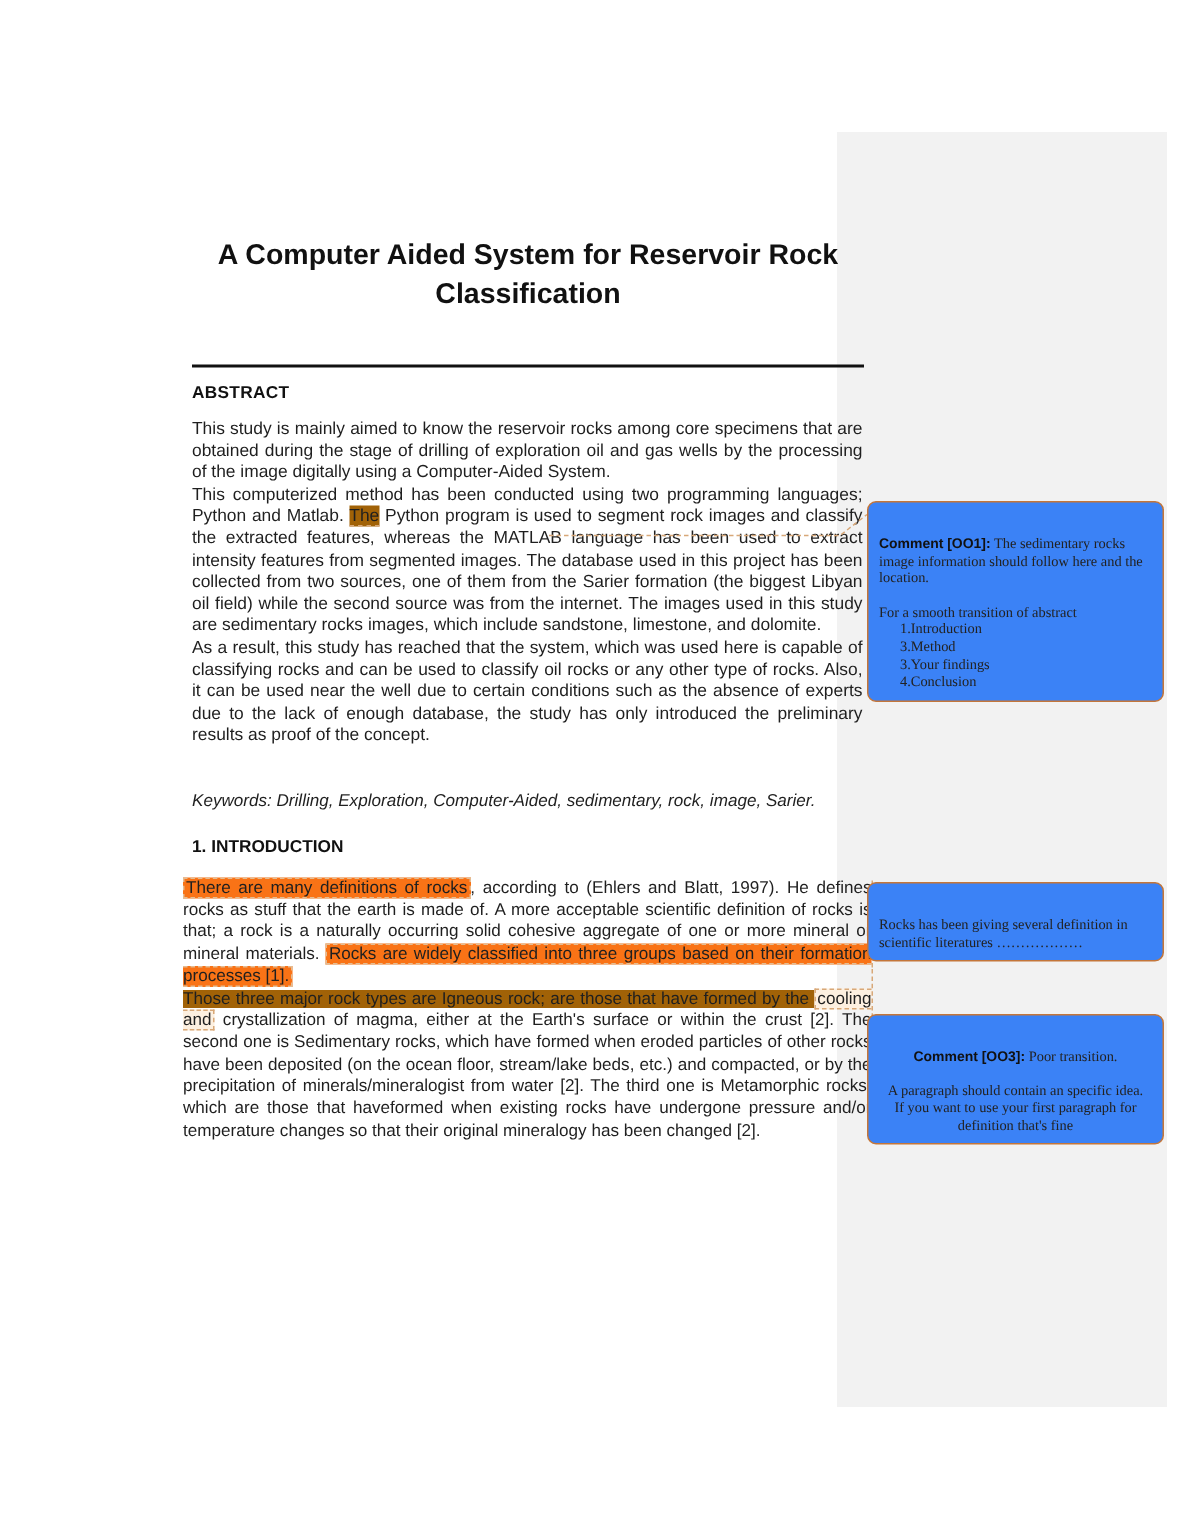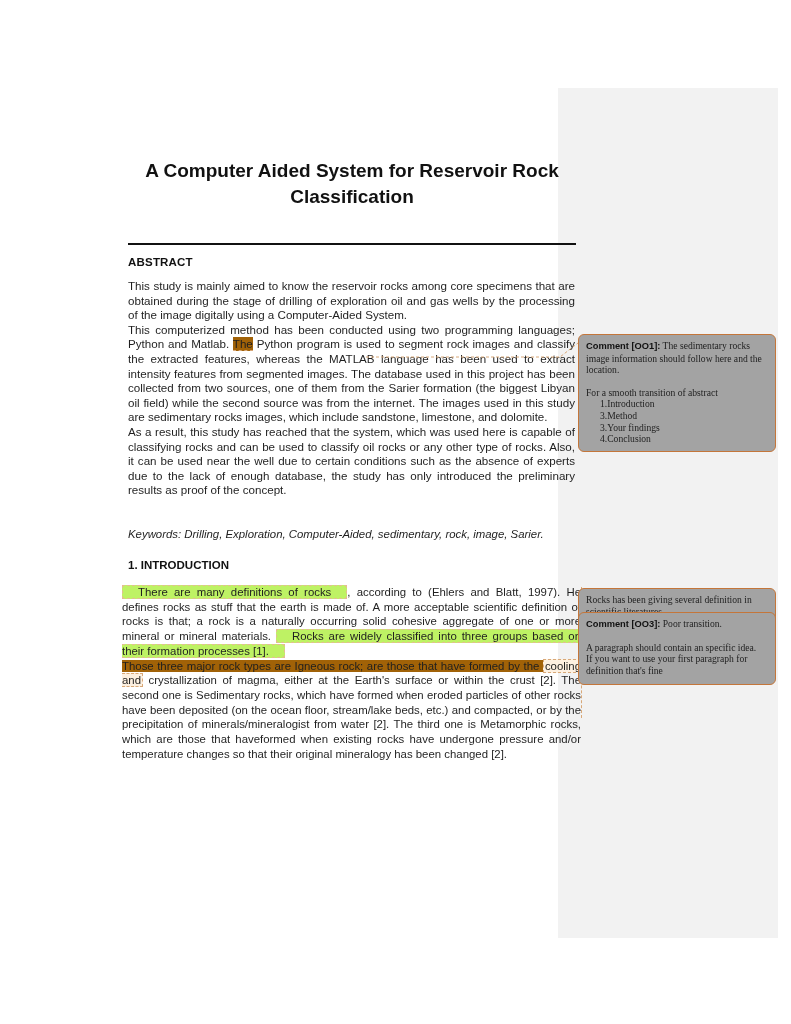--- a/index.html
+++ b/index.html
@@ -30,27 +30,27 @@
     font-size:11.4px;font-style:italic;color:#1f1f1f;
   }
   .h-intro{
     position:absolute;left:128px;top:559px;font-size:11.5px;font-weight:bold;color:#111;
   }
   .intro{
     position:absolute;left:122px;top:585px;width:459px;
     font-size:11.4px;line-height:14.7px;text-align:justify;color:#1f1f1f;
   }
   .intro p{margin:0;}
-  .hl{background:#bef264;border:1px dashed #e4bc92;border-width:1px;padding:0 15px;}
+  .hl{background:#f97316;border:1px dashed #e4bc92;border-width:1px;padding:0 1px;}
   .hl-plain{background:#a16207;}
   .anchor-box{background:#fdf0e0;border:1px dashed #d8a878;padding:0 1px;}
   .comment{
     position:absolute;left:578px;width:198px;box-sizing:border-box;
-    background:#a3a3a3;border:1px solid #c4763a;border-radius:6px;
-    padding:5px 7px 6px 7px;
+    background:#3b82f6;border:1px solid #c4763a;border-radius:6px;
+    padding:22px 7px 6px 7px;
     font-family:"Liberation Serif",serif;font-size:9.6px;line-height:11.6px;color:#222;
   }
   .comment .label{font-family:"Liberation Sans",sans-serif;font-weight:bold;font-size:9.3px;color:#111;}
   .comment .blank{height:11px;}
   .comment .indent{padding-left:14px;}
   .range-bar{
     position:absolute;width:0;border-left:1px dashed #d8a878;
   }
   svg.connector{position:absolute;left:0;top:0;pointer-events:none;}
 </style>
@@ -94,18 +94,18 @@
   <div class="indent">1.Introduction</div>
   <div class="indent">3.Method</div>
   <div class="indent">3.Your findings</div>
   <div class="indent">4.Conclusion</div>
 </div>
 
 <div class="comment" style="top:588px;min-height:45px;">
   <div>Rocks has been giving several definition in scientific literatures ………………</div>
 </div>
 
-<div class="comment" style="top:612px;min-height:73px;">
+<div class="comment" style="top:676px;min-height:73px;text-align:center;">
   <div><span class="label">Comment [OO3]:</span><span> Poor transition.</span></div>
   <div class="blank"></div>
   <div>A paragraph should contain an specific idea.</div>
   <div>If you want to use your first paragraph for definition that's fine</div>
 </div>
 
 </body></html>

